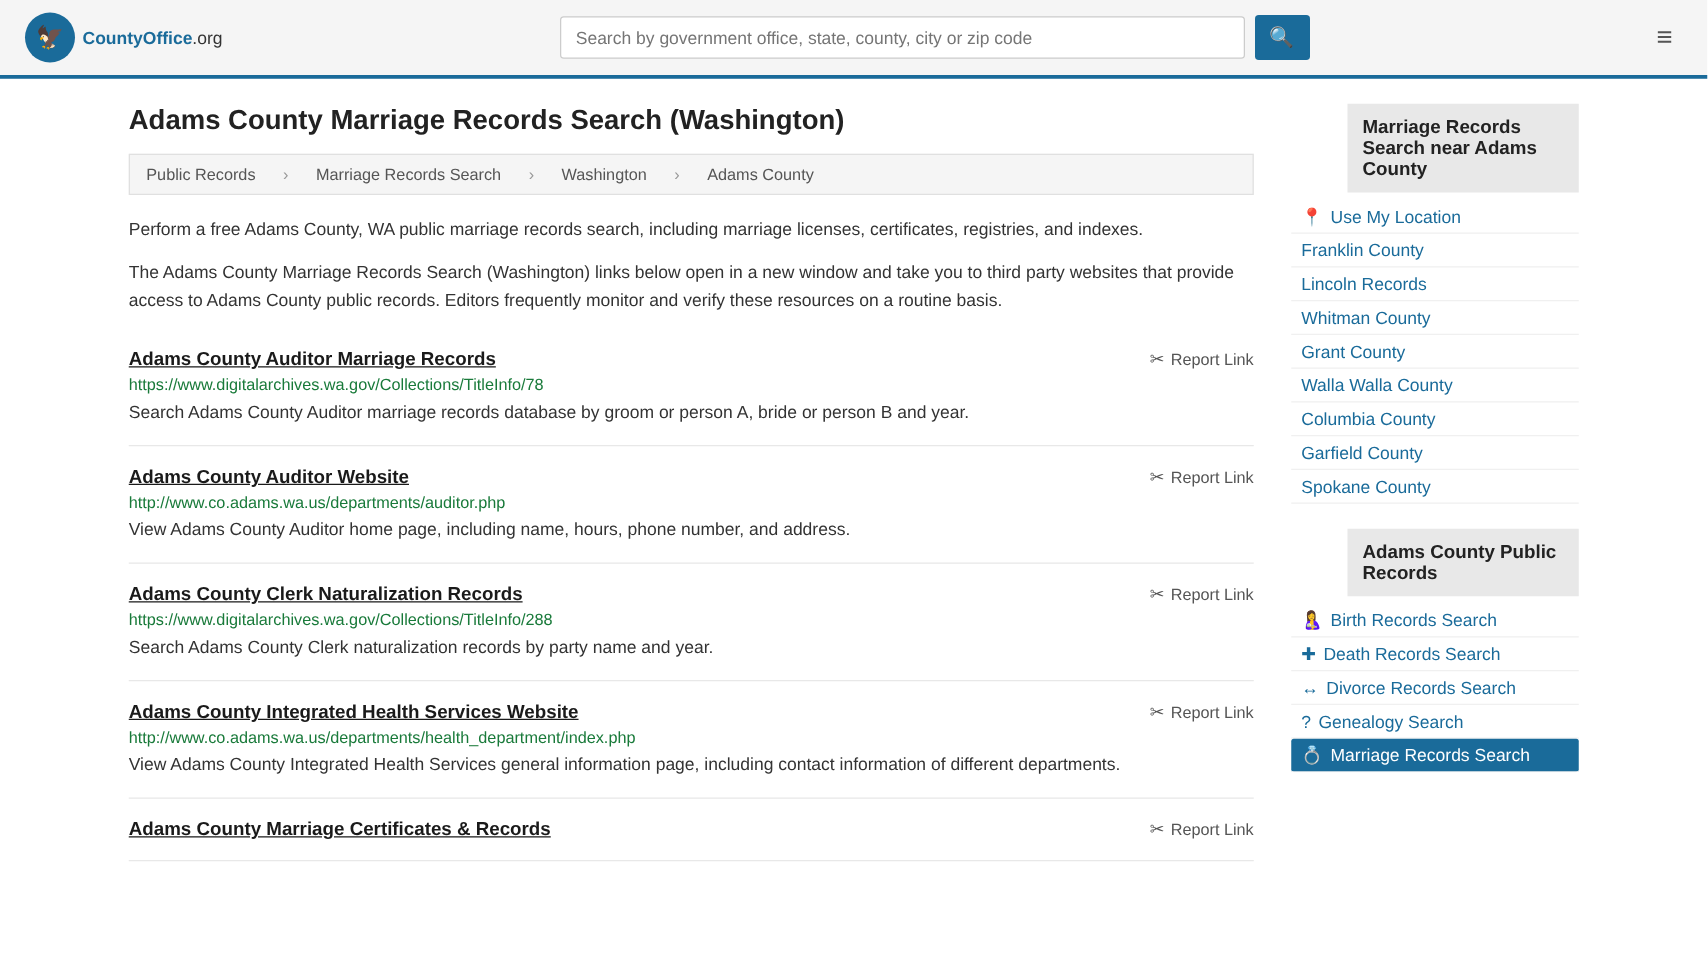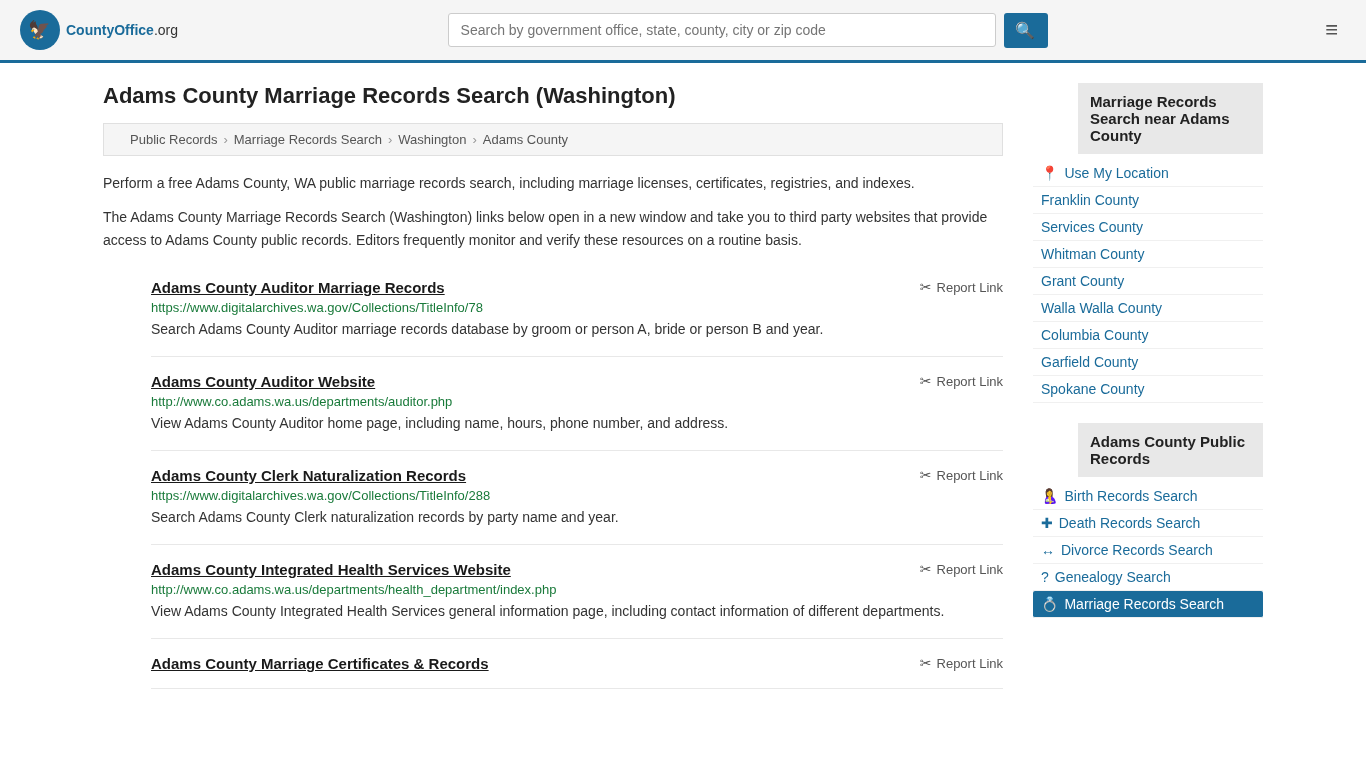--- a/index.html
+++ b/index.html
@@ -92,28 +92,28 @@
     .page-title {
       font-size: 22px;
       font-weight: bold;
       color: #222;
       margin-bottom: 14px;
     }
 
     
     .breadcrumb {
       background: #f5f5f5;
-      padding: 8px 26px;
+      padding: 8px 13px;
       font-size: 13px;
       color: #555;
       border: 1px solid #e0e0e0;
       margin-bottom: 16px;
       display: flex;
       align-items: flex-end;
-      gap: 4px;
+      gap: 20px;
       flex-wrap: wrap;
     }
     .breadcrumb a {
       color: #555;
       text-decoration: none;
     }
     .breadcrumb .sep { color: #999; margin: 0 2px; }
 
     
     .description {
@@ -124,21 +124,20 @@
     }
     .description a {
       color: #333;
       text-decoration: underline;
     }
 
     
     .result-item {
       border-bottom: 1px solid #e8e8e8;
       padding: 16px 0;
-      margin-left: 48px;
     }
     .result-header {
       display: flex;
       align-items: flex-start;
       justify-content: space-between;
     }
     .result-title {
       font-size: 15px;
       font-weight: bold;
       color: #1a1a1a;
@@ -315,21 +314,21 @@
             <span>📍</span>
             <span>Use My Location</span>
           </a>
         </li>
       </ul>
       <ul class="sidebar-list" id="county-list">
           <li>
             <a href="#">Franklin County</a>
           </li>
           <li>
-            <a href="#">Services County</a>
+            <a href="#">Lincoln Records</a>
           </li>
           <li>
             <a href="#">Whitman County</a>
           </li>
           <li>
             <a href="#">Grant County</a>
           </li>
           <li>
             <a href="#">Walla Walla County</a>
           </li>

